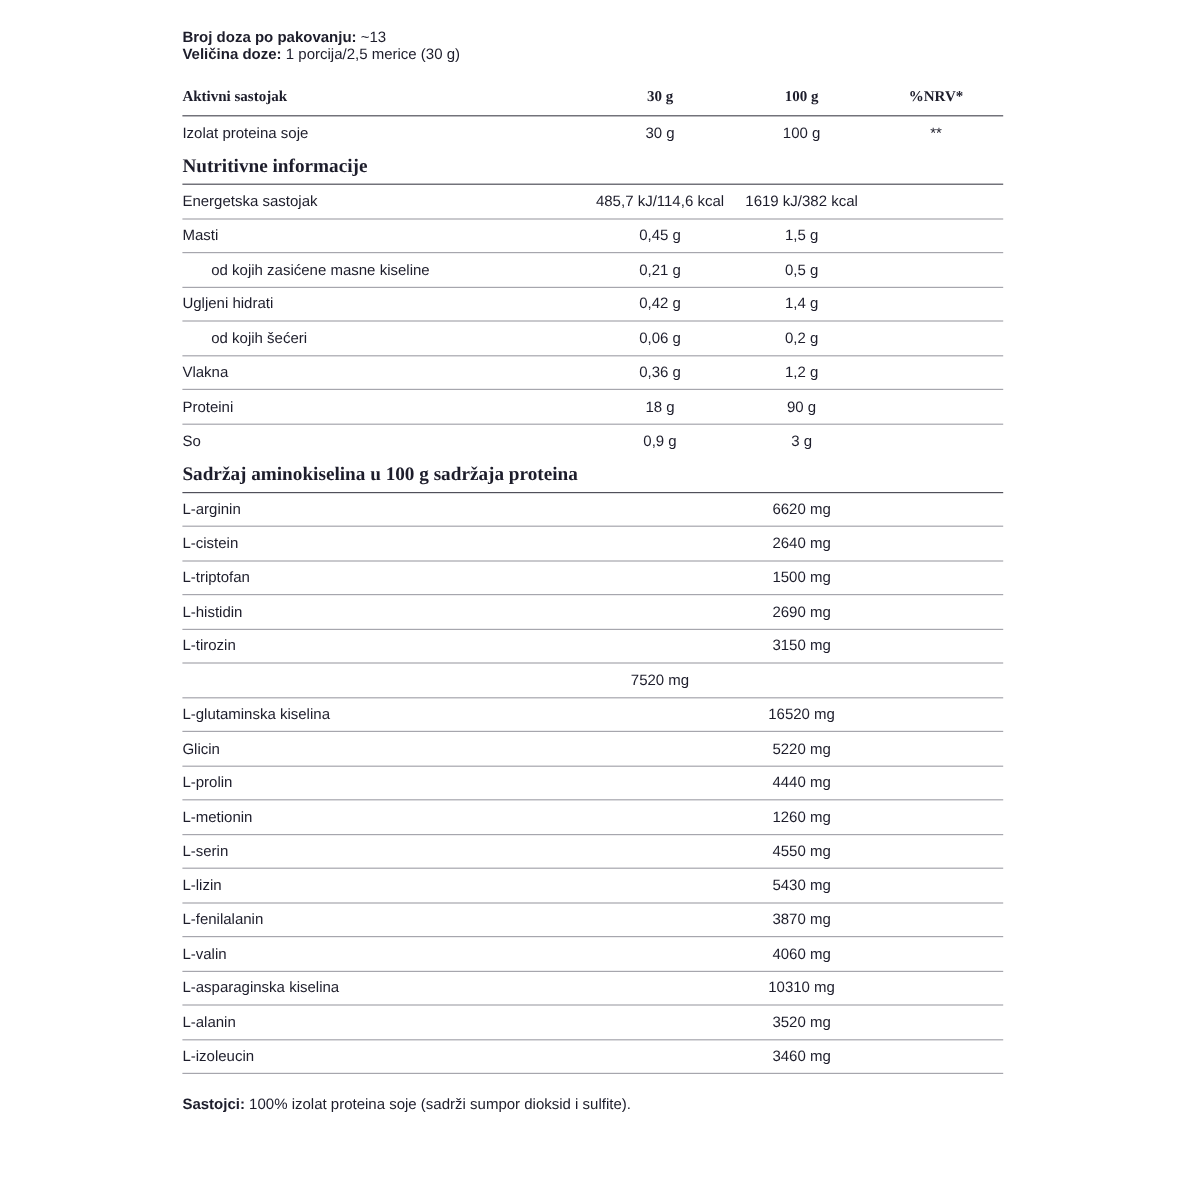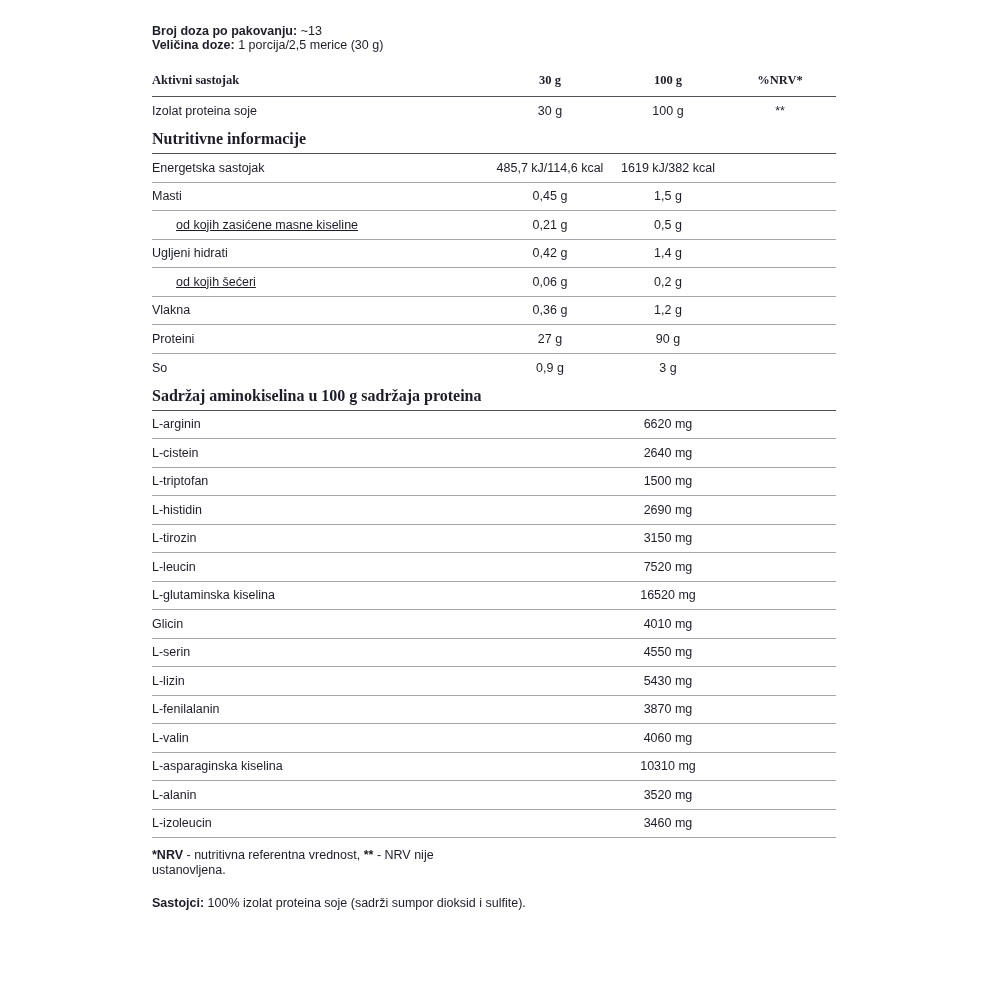--- a/index.html
+++ b/index.html
@@ -27,21 +27,21 @@
     grid-template-columns: 336px 124px 112px 112px;
     align-items: center;
     height: 28.5px;
     font-size: 12.5px;
   }
   .row.header { height: 24px; align-items: start; }
   .row.dark { border-bottom: 1px solid #50505a; }
   .row.sep  { border-bottom: 1px solid #a6a6ad; }
   .cell.label { text-align: left; }
   .cell.val   { text-align: center; }
-  .row.indent .cell.label { padding-left: 24px; text-decoration: underline; }
+  .row.indent .cell.label { padding-left: 24px; }
   .section-title { font-size: 16px; }
 
   .footnote {
     margin-top: 10px;
     font-size: 12.5px;
     line-height: 15px;
     max-width: 330px;
   }
   .ingredients {
     margin-top: 18px;
@@ -109,21 +109,21 @@
       <div class="cell val"></div>
     </div>
     <div class="row sep">
       <div class="cell label">Vlakna</div>
       <div class="cell val">0,36 g</div>
       <div class="cell val">1,2 g</div>
       <div class="cell val"></div>
     </div>
     <div class="row sep">
       <div class="cell label">Proteini</div>
-      <div class="cell val">27 g</div>
+      <div class="cell val">18 g</div>
       <div class="cell val">90 g</div>
       <div class="cell val"></div>
     </div>
     <div class="row">
       <div class="cell label">So</div>
       <div class="cell val">0,9 g</div>
       <div class="cell val">3 g</div>
       <div class="cell val"></div>
     </div>
 
@@ -155,35 +155,46 @@
       <div class="cell val">2690 mg</div>
       <div class="cell val"></div>
     </div>
     <div class="row sep">
       <div class="cell label">L-tirozin</div>
       <div class="cell val"></div>
       <div class="cell val">3150 mg</div>
       <div class="cell val"></div>
     </div>
     <div class="row sep">
-      <div class="cell label">L-leucin</div>
       <div class="cell val"></div>
       <div class="cell val">7520 mg</div>
       <div class="cell val"></div>
     </div>
     <div class="row sep">
       <div class="cell label">L-glutaminska kiselina</div>
       <div class="cell val"></div>
       <div class="cell val">16520 mg</div>
       <div class="cell val"></div>
     </div>
     <div class="row sep">
       <div class="cell label">Glicin</div>
       <div class="cell val"></div>
-      <div class="cell val">4010 mg</div>
+      <div class="cell val">5220 mg</div>
+      <div class="cell val"></div>
+    </div>
+    <div class="row sep">
+      <div class="cell label">L-prolin</div>
+      <div class="cell val"></div>
+      <div class="cell val">4440 mg</div>
+      <div class="cell val"></div>
+    </div>
+    <div class="row sep">
+      <div class="cell label">L-metionin</div>
+      <div class="cell val"></div>
+      <div class="cell val">1260 mg</div>
       <div class="cell val"></div>
     </div>
     <div class="row sep">
       <div class="cell label">L-serin</div>
       <div class="cell val"></div>
       <div class="cell val">4550 mg</div>
       <div class="cell val"></div>
     </div>
     <div class="row sep">
       <div class="cell label">L-lizin</div>
@@ -217,17 +228,16 @@
     </div>
     <div class="row sep">
       <div class="cell label">L-izoleucin</div>
       <div class="cell val"></div>
       <div class="cell val">3460 mg</div>
       <div class="cell val"></div>
     </div>
 
   </div>
 
-  <div class="footnote"><b>*NRV</b><span> - nutritivna referentna vrednost, </span><b>**</b><span> - NRV nije ustanovljena.</span></div>
 
   <div class="ingredients"><b>Sastojci:</b><span> 100% izolat proteina soje (sadrži sumpor dioksid i sulfite).</span></div>
 
 </div>
 
 </body></html>

